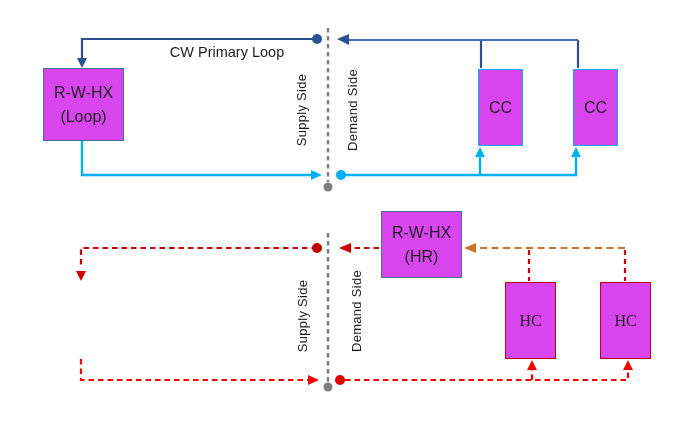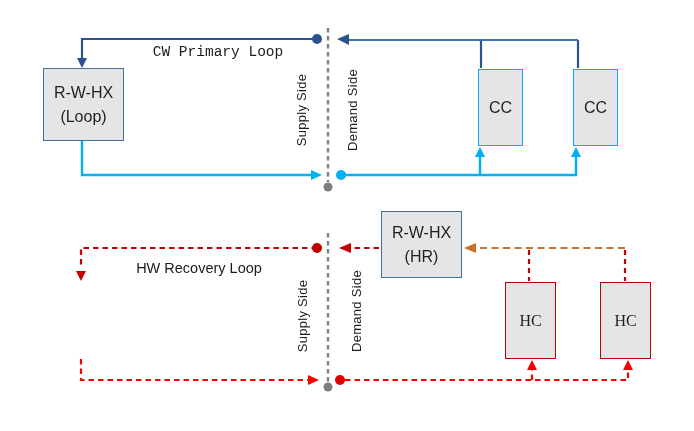--- a/index.html
+++ b/index.html
@@ -2,21 +2,21 @@
 <html><head>
 <meta charset="utf-8">
 <style>
   html,body{margin:0;padding:0;background:#ffffff;}
   .canvas{
     position:relative;width:694px;height:431px;background:#ffffff;
     font-family:"Liberation Sans",sans-serif;color:#1f1f1f;overflow:hidden;
   }
   svg.lines{position:absolute;left:0;top:0;width:694px;height:431px;}
   .box{
-    position:absolute;box-sizing:border-box;background:#e5e5e5;
+    position:absolute;box-sizing:border-box;background:#d946ef;
     display:flex;flex-direction:column;align-items:center;justify-content:center;
     text-align:center;font-size:16px;line-height:1.5;color:#1f1f1f;
   }
   .box-hx{border:1.6px solid #41719C;}
   .box-cc{border:1.5px solid #00B0F0;margin-left:20px;}
   .box-boiler{border:1.6px solid #8A4413;}
   .box-hc{border:1.5px solid #BE0000;font-family:Liberation Serif, serif;}
   .loop-label{
     position:absolute;font-size:14.5px;font-weight:400;text-align:center;
     white-space:nowrap;color:#1c1c1c;
@@ -25,21 +25,21 @@
     position:absolute;width:90px;height:16px;font-size:13px;text-align:center;
     transform:rotate(-90deg);white-space:nowrap;color:#1c1c1c;letter-spacing:0.3px;
   }
   .cool{left:43px;top:68px;width:81px;height:73px;}
   .cc1{left:458px;top:69px;width:45px;height:77px;}
   .cc2{left:553px;top:69px;width:45px;height:77px;}
   .hrx{left:381px;top:211px;width:81px;height:67px;}
   .boiler{left:44px;top:283px;width:76px;height:76px;}
   .hc1{left:505px;top:282px;width:51px;height:77px;}
   .hc2{left:600px;top:282px;width:51px;height:77px;}
-  .cw-label{left:143px;top:44px;width:150px;font-family:Liberation Mono, monospace;}
+  .cw-label{left:152px;top:44px;width:150px;}
   .hw-label{left:124px;top:260px;width:150px;}
   .supply-top{left:257px;top:102px;}
   .demand-top{left:308px;top:102px;}
   .supply-bottom{left:258px;top:308px;}
   .demand-bottom{left:312px;top:303px;}
 </style>
 </head>
 <body>
 
 <div class="canvas">
@@ -81,21 +81,20 @@
     <circle cx="340" cy="380" r="5" fill="#E00000"></circle>
     <path d="M345,380 H628 V370 M532,380 V370" fill="none" stroke="#F80000" stroke-width="2.2" stroke-dasharray="5.5 4"></path>
     <polygon points="532,360 527,370 537,370" fill="#F80000"></polygon>
     <polygon points="628,360 623,370 633,370" fill="#F80000"></polygon>
 
     <path d="M328,233 V382" fill="none" stroke="#7F7F7F" stroke-width="2.4" stroke-dasharray="4.5 3.5"></path>
     <circle cx="328" cy="387" r="4.5" fill="#7F7F7F"></circle>
   </svg>
 
   <div class="loop-label cw-label">CW Primary Loop</div>
-  <div class="loop-label hw-label">HW Recovery Loop</div>
 
   <div class="side-label supply-top">Supply Side</div>
   <div class="side-label demand-top">Demand Side</div>
   <div class="side-label supply-bottom">Supply Side</div>
   <div class="side-label demand-bottom">Demand Side</div>
 
   <div class="box box-hx cool">
     <span>R-W-HX</span>
     <span>(Loop)</span>
   </div>

